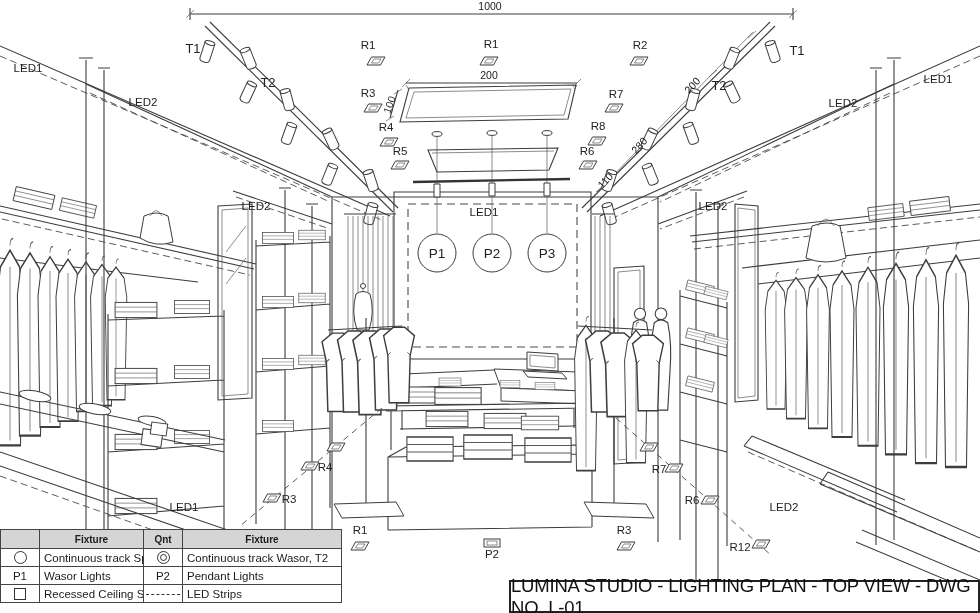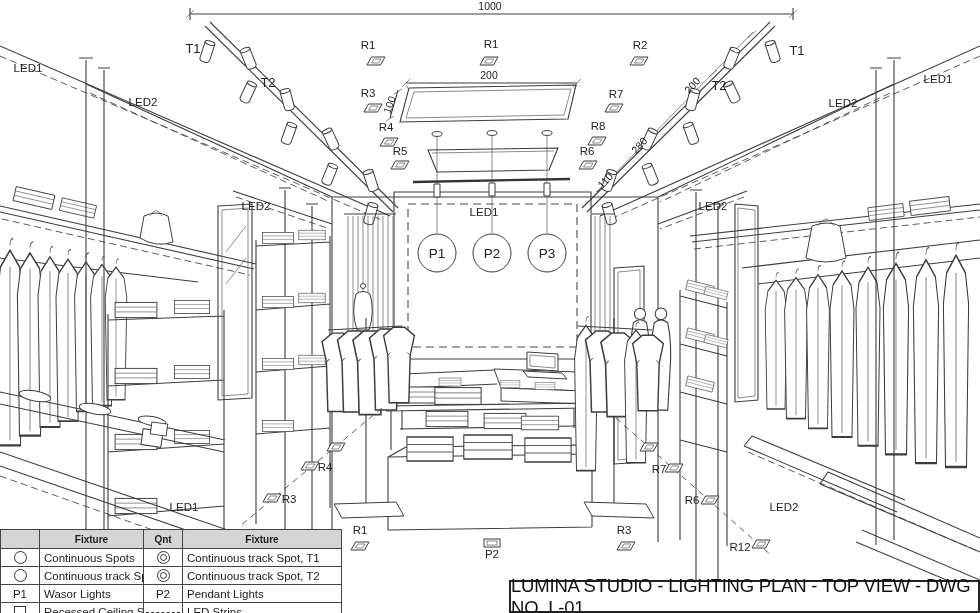--- a/index.html
+++ b/index.html
@@ -376,29 +376,23 @@
         <tr id="legend-head">
           <th></th>
           <th>Fixture</th>
           <th>Qnt</th>
           <th>Fixture</th>
         </tr>
       </thead>
   <tbody id="legend-body">
         <tr>
           <td class="symcell"><span class="sym-circle"></span></td>
-          <td>Continuous Spots</td>
-          <td class="symcell"><span class="sym-circle sym-double"></span></td>
-          <td>Continuous track Spot, T1</td>
-        </tr>
-        <tr>
-          <td class="symcell"><span class="sym-circle"></span></td>
           <td>Continuous track Spots</td>
           <td class="symcell"><span class="sym-circle sym-double"></span></td>
-          <td>Continuous track Spot, T2</td>
+          <td>Continuous track Wasor, T2</td>
         </tr>
         <tr>
           <td class="symcell">P1</td>
           <td>Wasor Lights</td>
           <td class="symcell">P2</td>
           <td>Pendant Lights</td>
         </tr>
         <tr>
           <td class="symcell"><span class="sym-square"></span></td>
           <td>Recessed Ceiling Spot</td>

